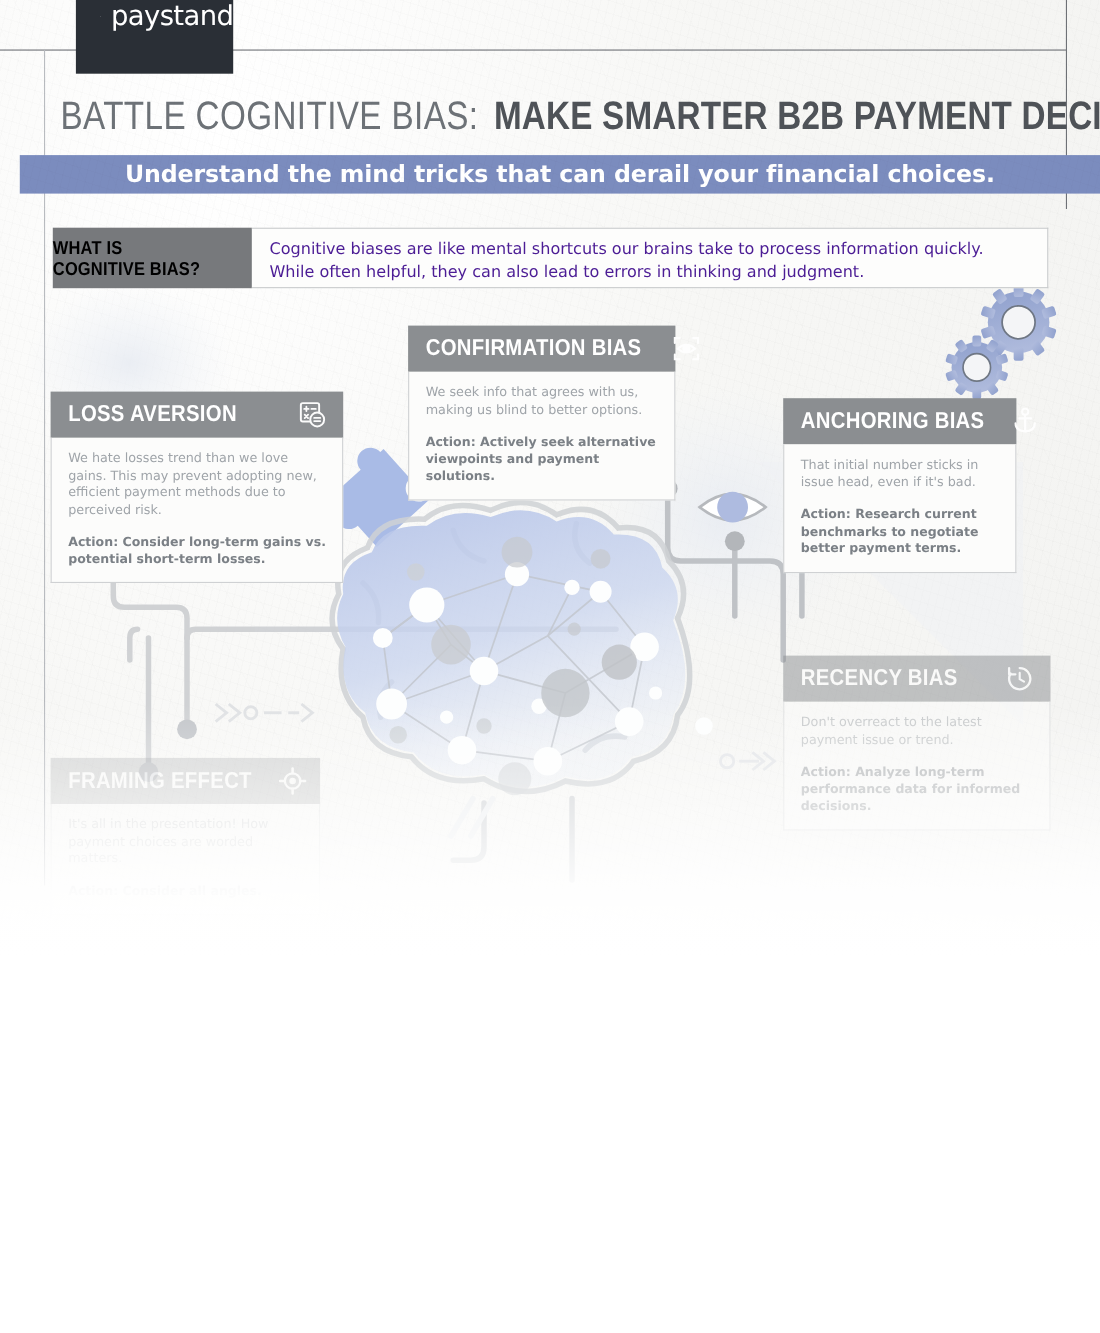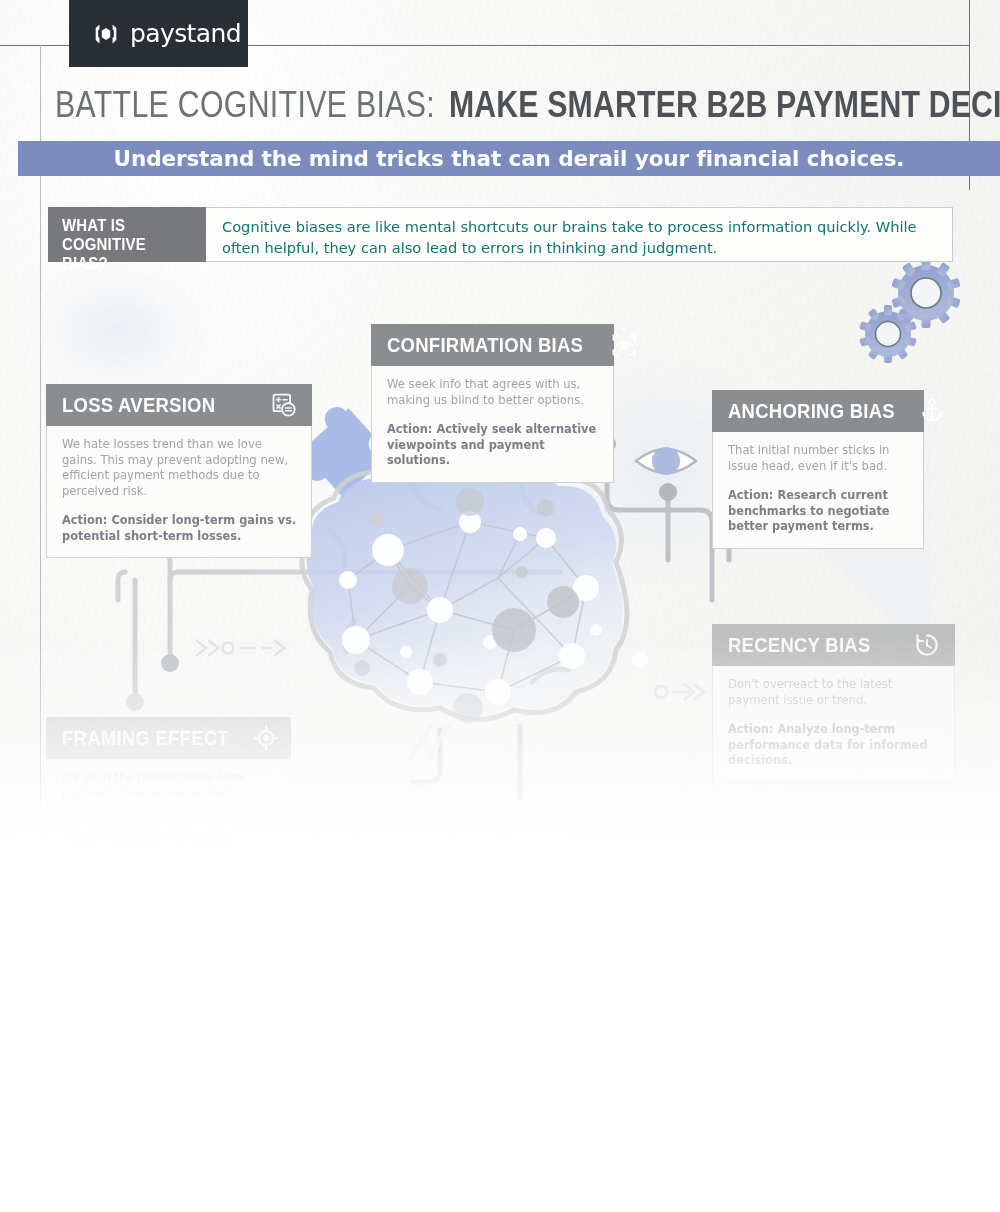--- a/index.html
+++ b/index.html
@@ -33,22 +33,22 @@
   }
 
   
   .rule{position:absolute;background:#6e7176;}
   #rule-top{left:0;top:45px;width:970px;height:1px;}
   #rule-right{left:969px;top:0px;width:1px;height:190px;}
   #rule-left{left:40px;top:45px;width:1px;height:760px;background:#b9bcc0;}
 
   
   #logo-box{
-    position:absolute;left:69px;top:0;width:179px;height:67px;
-    background:#2a2f36;display:flex;align-items:center;gap:9px;
+    position:absolute;left:69px;top:0;width:143px;height:67px;
+    background:#2a2f36;display:flex;gap:9px;
     padding-left:22px;box-sizing:border-box;z-index:12;
   }
   #logo-word{color:#fff;font-size:25px;letter-spacing:-0.6px;font-weight:500;
     font-family:"DejaVu Sans", sans-serif;}
 
   
   #title{
     position:absolute;left:55px;top:84px;width:900px;height:44px;
     display:flex;align-items:baseline;gap:0;
     white-space:nowrap;
@@ -70,40 +70,40 @@
     background:#7b8cbe;display:flex;align-items:center;justify-content:center;
   }
   #subtitle-text{
     color:#ffffff;font-size:21.5px;font-weight:700;letter-spacing:-0.1px;
     font-family:"DejaVu Sans",sans-serif;
   }
 
   
   #def-wrap{position:absolute;left:48px;top:207px;width:905px;height:55px;display:flex;z-index:20;}
   #def-label{
-    width:158px;background:#77797c;color:#ffffff;box-sizing:border-box;
-    padding:9px 0 0 14px;
+    width:181px;background:#77797c;color:#000000;box-sizing:border-box;
+    padding:9px 0 0 0;
   }
   .def-label-line{
     font-family:"Liberation Sans Narrow","Liberation Sans",sans-serif;
     font-size:17px;font-weight:700;letter-spacing:0.2px;line-height:19px;
     transform:scaleX(0.88);transform-origin:left center;
   }
   #def-body{
     flex:1;background:#fdfdfc;border:1px solid #c9cbcd;border-left:none;
     box-sizing:border-box;padding:8px 14px 0 16px;
-    color:#0f766e;font-size:14.6px;line-height:21px;
+    color:#4c1d95;font-size:14.6px;line-height:21px;
     font-family:"DejaVu Sans",sans-serif;
   }
 
   
   #art{position:absolute;left:0;top:0;width:1000px;height:1212px;z-index:5;}
 
   
-  .card{position:absolute;z-index:30;margin-top:28px;}
+  .card{position:absolute;z-index:30;}
   .card-head{
     background:#8b8e91;height:42px;display:flex;align-items:center;
     justify-content:space-between;padding:0 14px 0 16px;box-sizing:border-box;
   }
   .card-title{
     font-family:"Liberation Sans Narrow","Liberation Sans",sans-serif;
     color:#ffffff;font-size:21px;font-weight:700;letter-spacing:0.3px;
     transform:scaleX(0.88);transform-origin:left center;white-space:nowrap;
   }
   .card-icon{width:28px;height:28px;flex:0 0 28px;opacity:.97;}

